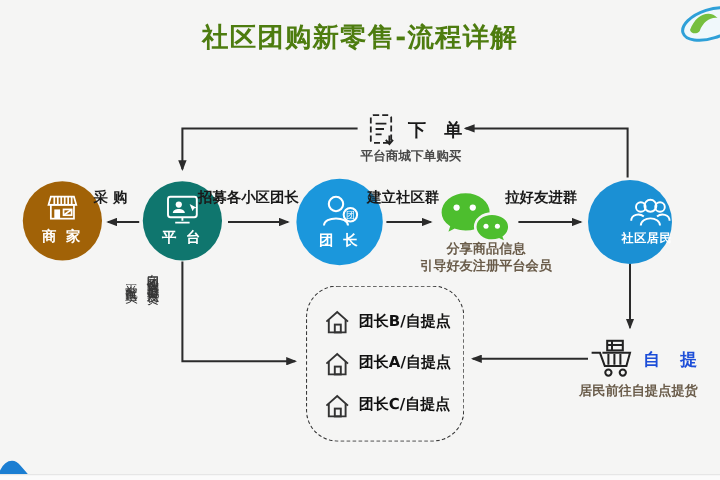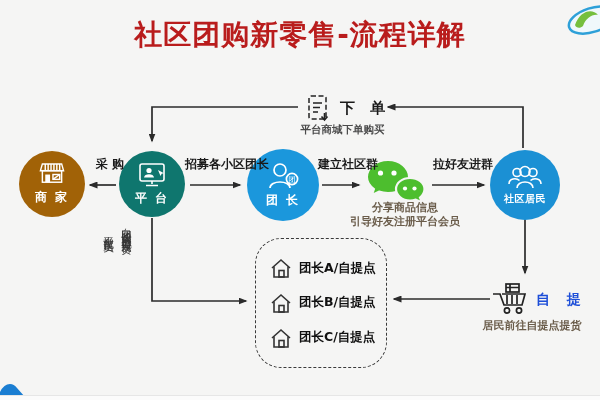--- a/index.html
+++ b/index.html
@@ -1,23 +1,23 @@
 <!DOCTYPE html>
 <html><head>
 <meta charset="utf-8">
 <style>
   html,body{margin:0;padding:0;}
   body{font-family:"DejaVu Sans","Liberation Sans",sans-serif;}
   #slide{position:relative;width:600px;height:400px;background:#f5f5f4;overflow:hidden;}
   .abs{position:absolute;}
-  #title{left:0;right:0;top:16px;text-align:center;font-size:28px;font-weight:bold;color:#b91c1c;letter-spacing:1px;}
+  #title{left:0;right:0;top:16px;text-align:center;font-size:22px;font-weight:bold;color:#4d7c0f;letter-spacing:1px;}
   .node{border-radius:50%;display:flex;flex-direction:column;align-items:center;justify-content:center;color:#fff;}
   .node .lbl{font-weight:bold;font-size:12px;letter-spacing:2px;margin-top:1px;white-space:nowrap;}
   .node-sm-lbl{font-size:10px !important;letter-spacing:0.5px !important;}
-  .edge-label{font-size:12px;font-weight:bold;color:#1a1a1a;text-align:right;white-space:nowrap;}
+  .edge-label{font-size:12px;font-weight:bold;color:#1a1a1a;text-align:left;white-space:nowrap;}
   .caption{font-size:11px;font-weight:bold;color:#6a5c4a;text-align:center;white-space:nowrap;}
   .gray-caption{color:#4a4a4a;}
   #order-label{font-size:15px;font-weight:bold;color:#1a1a1a;letter-spacing:5px;white-space:nowrap;}
   #pickup-label{font-size:14px;font-weight:bold;color:#1d4ed8;letter-spacing:6px;white-space:nowrap;}
   #delivery-note{writing-mode:vertical-rl;font-size:10.5px;color:#333;letter-spacing:1.5px;line-height:18px;height:140px;}
   #delivery-note span{display:block;}
   #delivery-note .second{margin-top:8px;}
   #pickup-box{border:1.6px dashed #3a3a3a;border-radius:26px;display:flex;flex-direction:column;justify-content:space-around;padding:12px 10px 12px 14px;box-sizing:border-box;}
   .pickup-row{display:flex;align-items:center;gap:7px;}
   .pickup-row .plbl{font-size:12.5px;font-weight:bold;color:#111;white-space:nowrap;}
@@ -90,21 +90,21 @@
 
   <svg class="abs" style="left:364px;top:156px;" width="62" height="54" viewBox="0 0 62 54">
     <path d="M24,4 C12,4 3,12 3,21 C3,26 6,30 10,33 L8,39 L15,35.5 C18,36.6 21,37 24,37 C36,37 45,29.5 45,21 C45,12 36,4 24,4 Z" stroke="#f5f5f4" stroke-width="2" fill="#4dbe2e"></path>
     <circle cx="16.5" cy="17" r="2.6" fill="#fff"></circle>
     <circle cx="30" cy="17" r="2.6" fill="#fff"></circle>
     <path d="M46,22 C38,22 32,27 32,33 C32,39 38,44.5 46,44.5 C48,44.5 50,44.2 51.8,43.6 L58,46.5 L56,41.5 C58.8,39.3 60.5,36.3 60.5,33 C60.5,27 54,22 46,22 Z" stroke="#f5f5f4" stroke-width="2.2" fill="#4dbe2e"></path>
     <circle cx="41" cy="32.5" r="2.1" fill="#fff"></circle>
     <circle cx="50.5" cy="32.5" r="2.1" fill="#fff"></circle>
   </svg>
 
-  <div class="abs node" style="left: 490px; top: 150px; width: 70px; height: 70px; background-color: rgb(27, 144, 212);">
+  <div class="abs node" style="left: 490px; top: 150px; width: 70px; height: 70px; background-color: rgb(27, 144, 212); align-items: flex-end;">
     <svg width="36" height="26" viewBox="0 0 36 26" fill="none" stroke="#fff" stroke-width="1.6">
       <circle cx="10" cy="7.5" r="4"></circle>
       <circle cx="26" cy="7.5" r="4"></circle>
       <circle cx="18" cy="6.5" r="5"></circle>
       <path d="M2,19 C2,13.5 9,12.5 12.5,15.5"></path>
       <path d="M23.5,15.5 C27,12.5 34,13.5 34,19"></path>
       <path d="M10,23 C10,15 26,15 26,23"></path>
     </svg>
     <span class="lbl node-sm-lbl">社区居民</span>
   </div>
@@ -130,29 +130,29 @@
     <span class="second">平台配送员</span>
   </div>
 
   <div class="abs" id="pickup-box" style="left:255px;top:238px;width:132px;height:130px;">
     <div class="pickup-row">
       <svg width="22" height="22" viewBox="0 0 22 22" fill="none" stroke="#333" stroke-width="1.6">
         <path d="M2,11 L11,3 L20,11"></path>
           <path d="M4,9.5 V20 H18 V9.5"></path>
           <rect x="9" y="13.5" width="5" height="6.5"></rect>
       </svg>
-      <span class="plbl">团长A/自提点</span>
+      <span class="plbl">团长B/自提点</span>
     </div>
     <div class="pickup-row">
       <svg width="22" height="22" viewBox="0 0 22 22" fill="none" stroke="#333" stroke-width="1.6">
         <path d="M2,11 L11,3 L20,11"></path>
           <path d="M4,9.5 V20 H18 V9.5"></path>
           <rect x="9" y="13.5" width="5" height="6.5"></rect>
       </svg>
-      <span class="plbl">团长B/自提点</span>
+      <span class="plbl">团长A/自提点</span>
     </div>
     <div class="pickup-row">
       <svg width="22" height="22" viewBox="0 0 22 22" fill="none" stroke="#333" stroke-width="1.6">
         <path d="M2,11 L11,3 L20,11"></path>
           <path d="M4,9.5 V20 H18 V9.5"></path>
           <rect x="9" y="13.5" width="5" height="6.5"></rect>
       </svg>
       <span class="plbl">团长C/自提点</span>
     </div>
   </div>

